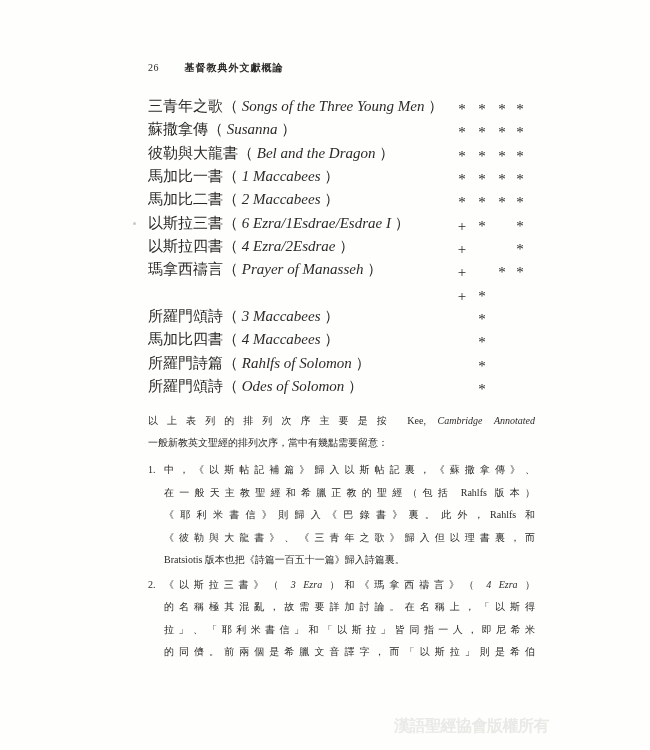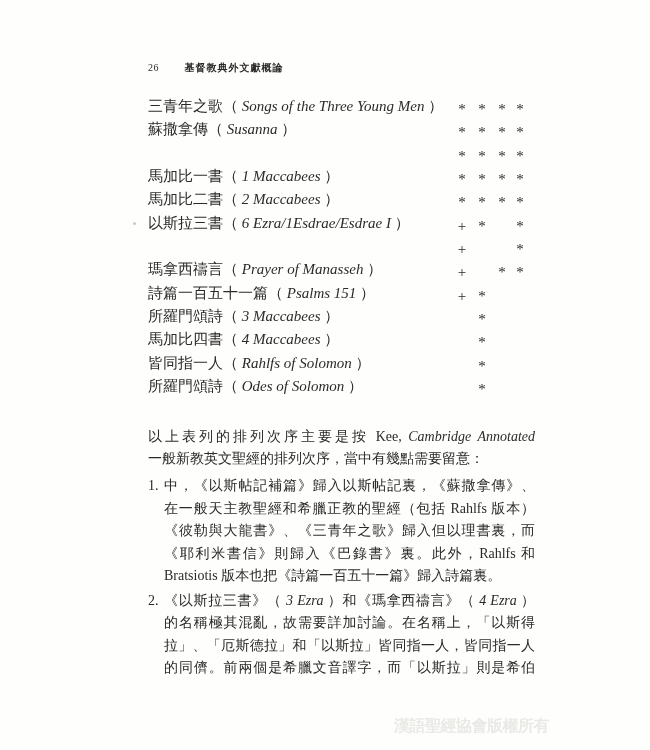--- a/index.html
+++ b/index.html
@@ -23,21 +23,21 @@
   .booktitle{display:inline-block;margin-left:23px;font-weight:bold;letter-spacing:1px;}
   
   .booklist{position:absolute;left:148px;top:97px;width:390px;}
   .row{position:relative;height:23.35px;font-size:15px;white-space:nowrap;display:flex;align-items:flex-start;}
   .row .name{display:inline-block;}
   .en,.it{font-style:italic;}
   .marks{position:absolute;left:0;top:0;width:100%;height:100%;}
   .cell{position:absolute;top:0;height:100%;width:20px;text-align:center;font-size:15px;line-height:25px;}
   .c0{left:304px}.c1{left:324px}.c2{left:344px}.c3{left:362px}
   
-  .bodytext{position:absolute;left:148px;top:426px;width:387px;font-size:14px;}
+  .bodytext{position:absolute;left:148px;top:410px;width:387px;font-size:10px;}
   .intro .line{line-height:22px;}
   .item{position:relative;padding-left:16px;}
   .item .line{line-height:22.5px;}
   .item .num{position:absolute;left:0;top:0;line-height:22.5px;}
   .item-0{margin-top:5px;}
   .item-1{margin-top:2px;}
   .line{width:100%;}
   .line.j{text-align:justify;text-align-last:justify;}
   
   .watermark{
@@ -72,20 +72,21 @@
       <div class="row">
         <span class="name"><span class="cn">蘇撒拿傳</span><span class="par">（ </span><span class="en">Susanna</span><span class="par"> ）</span></span>
         <span class="marks">
           <span class="cell c0">*</span>
           <span class="cell c1">*</span>
           <span class="cell c2">*</span>
           <span class="cell c3">*</span>
         </span>
       </div>
       <div class="row">
+        <span class="name"><span class="cn">彼勒與大龍書</span><span class="par">（ </span><span class="en">Bel and the Dragon</span><span class="par"> ）</span></span>
         <span class="marks">
           <span class="cell c0">*</span>
           <span class="cell c1">*</span>
           <span class="cell c2">*</span>
           <span class="cell c3">*</span>
         </span>
       </div>
       <div class="row">
         <span class="name"><span class="cn">馬加比一書</span><span class="par">（ </span><span class="en">1 Maccabees</span><span class="par"> ）</span></span>
         <span class="marks">
@@ -107,38 +108,38 @@
       <div class="row">
         <span class="name"><span class="cn">以斯拉三書</span><span class="par">（ </span><span class="en">6 Ezra/1Esdrae/Esdrae I</span><span class="par"> ）</span></span>
         <span class="marks">
           <span class="cell c0">+</span>
           <span class="cell c1">*</span>
           <span class="cell c2"></span>
           <span class="cell c3">*</span>
         </span>
       </div>
       <div class="row">
+        <span class="name"><span class="cn">以斯拉四書</span><span class="par">（ </span><span class="en">4 Ezra/2Esdrae</span><span class="par"> ）</span></span>
         <span class="marks">
           <span class="cell c0">+</span>
           <span class="cell c1"></span>
           <span class="cell c2"></span>
           <span class="cell c3">*</span>
         </span>
       </div>
       <div class="row">
         <span class="name"><span class="cn">瑪拿西禱言</span><span class="par">（ </span><span class="en">Prayer of Manasseh</span><span class="par"> ）</span></span>
         <span class="marks">
           <span class="cell c0">+</span>
           <span class="cell c1"></span>
           <span class="cell c2">*</span>
           <span class="cell c3">*</span>
         </span>
       </div>
       <div class="row">
-        <span class="name"><span class="cn">詩篇一百五十一篇</span><span class="par">（ </span><span class="en">Psalms 151</span><span class="par"> ）</span></span>
         <span class="marks">
           <span class="cell c0">+</span>
           <span class="cell c1">*</span>
           <span class="cell c2"></span>
           <span class="cell c3"></span>
         </span>
       </div>
       <div class="row">
         <span class="name"><span class="cn">所羅門頌詩</span><span class="par">（ </span><span class="en">3 Maccabees</span><span class="par"> ）</span></span>
         <span class="marks">
@@ -151,21 +152,21 @@
       <div class="row">
         <span class="name"><span class="cn">馬加比四書</span><span class="par">（ </span><span class="en">4 Maccabees</span><span class="par"> ）</span></span>
         <span class="marks">
           <span class="cell c0"></span>
           <span class="cell c1">*</span>
           <span class="cell c2"></span>
           <span class="cell c3"></span>
         </span>
       </div>
       <div class="row">
-        <span class="name"><span class="cn">皆同指一人</span><span class="par">（ </span><span class="en">Rahlfs of Solomon</span><span class="par"> ）</span></span>
+        <span class="name"><span class="cn">所羅門詩篇</span><span class="par">（ </span><span class="en">Rahlfs of Solomon</span><span class="par"> ）</span></span>
         <span class="marks">
           <span class="cell c0"></span>
           <span class="cell c1">*</span>
           <span class="cell c2"></span>
           <span class="cell c3"></span>
         </span>
       </div>
       <div class="row">
         <span class="name"><span class="cn">所羅門頌詩</span><span class="par">（ </span><span class="en">Odes of Solomon</span><span class="par"> ）</span></span>
         <span class="marks">
@@ -182,29 +183,29 @@
   <div class="bodytext">
     <div class="intro">
         <div class="line j"><span class="rm">以上表列的排列次序主要是按 Kee, </span><span class="it">Cambridge Annotated</span></div>
         <div class="line"><span class="rm">一般新教英文聖經的排列次序，當中有幾點需要留意：</span></div>
       </div>
     <div id="items-host">
         <div class="item item-0">
           <span class="num">1.</span>
           <div class="line j"><span class="rm">中，《以斯帖記補篇》歸入以斯帖記裏，《蘇撒拿傳》、</span></div>
           <div class="line j"><span class="rm">在一般天主教聖經和希臘正教的聖經（包括 Rahlfs 版本）</span></div>
+          <div class="line j"><span class="rm">《耶利米書信》則歸入《巴錄書》裏。此外，Rahlfs 和</span></div>
           <div class="line j"><span class="rm">《彼勒與大龍書》、《三青年之歌》歸入但以理書裏，而</span></div>
-          <div class="line j"><span class="rm">《耶利米書信》則歸入《巴錄書》裏。此外，Rahlfs 和</span></div>
           <div class="line"><span class="rm">Bratsiotis 版本也把《詩篇一百五十一篇》歸入詩篇裏。</span></div>
         </div>
         <div class="item item-1">
           <span class="num">2.</span>
           <div class="line j"><span class="rm">《以斯拉三書》（ </span><span class="it">3 Ezra</span><span class="rm"> ）和《瑪拿西禱言》（ </span><span class="it">4 Ezra</span><span class="rm"> ）</span></div>
           <div class="line j"><span class="rm">的名稱極其混亂，故需要詳加討論。在名稱上，「以斯得</span></div>
-          <div class="line j"><span class="rm">拉」、「厄斯德拉」和「以斯拉」皆同指一人，皆同指一人</span></div>
+          <div class="line j"><span class="rm">拉」、「耶利米書信」和「以斯拉」皆同指一人，即尼希米</span></div>
           <div class="line j"><span class="rm">的同儕。前兩個是希臘文音譯字，而「以斯拉」則是希伯</span></div>
         </div>
       </div>
   </div>
 
   <div class="watermark">漢語聖經協會版權所有</div>
 
 </div>
 
 </body></html>

